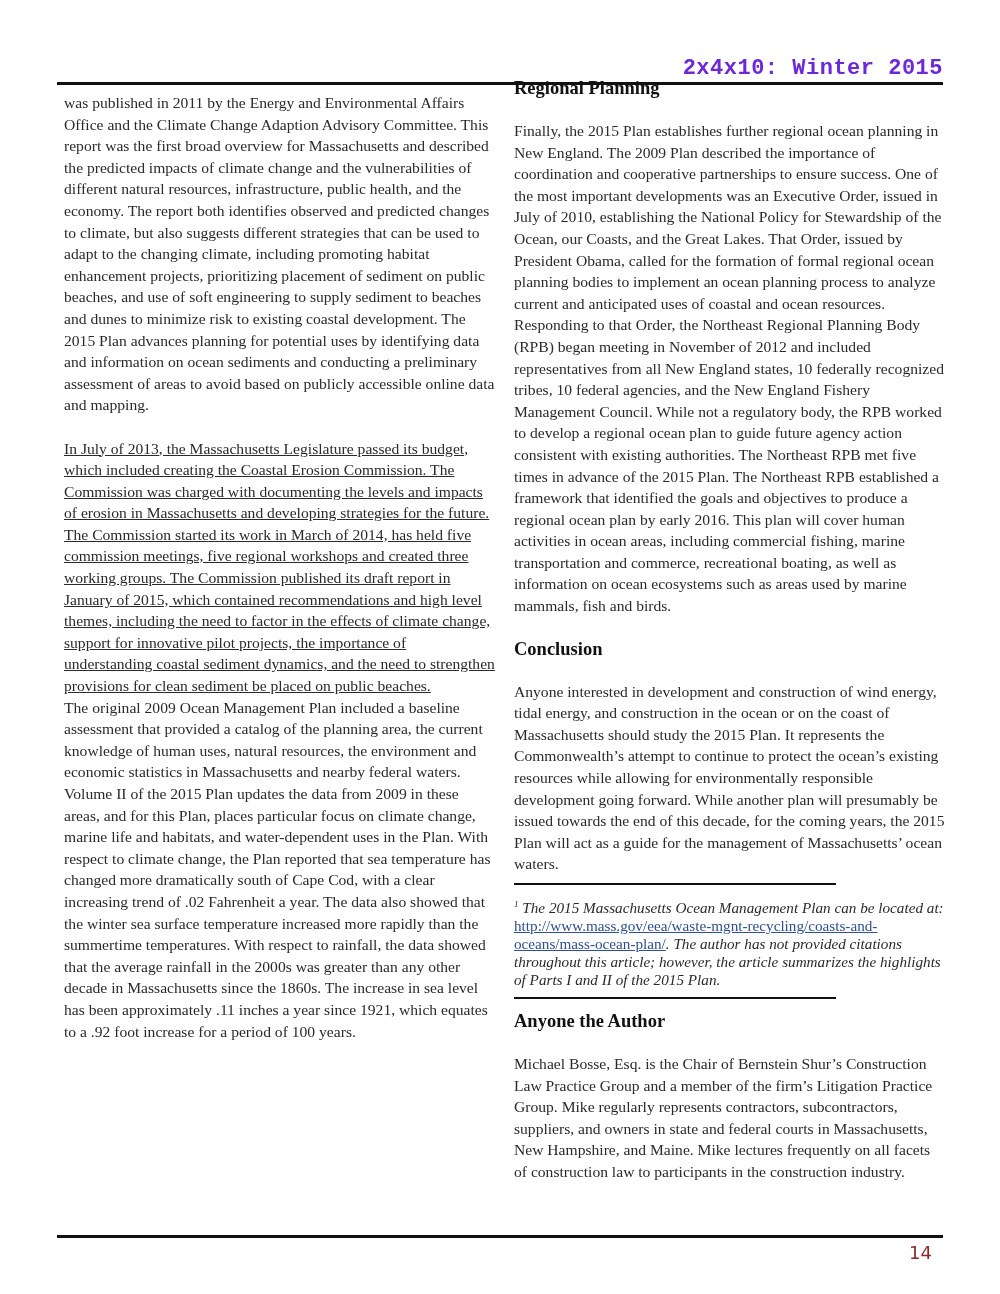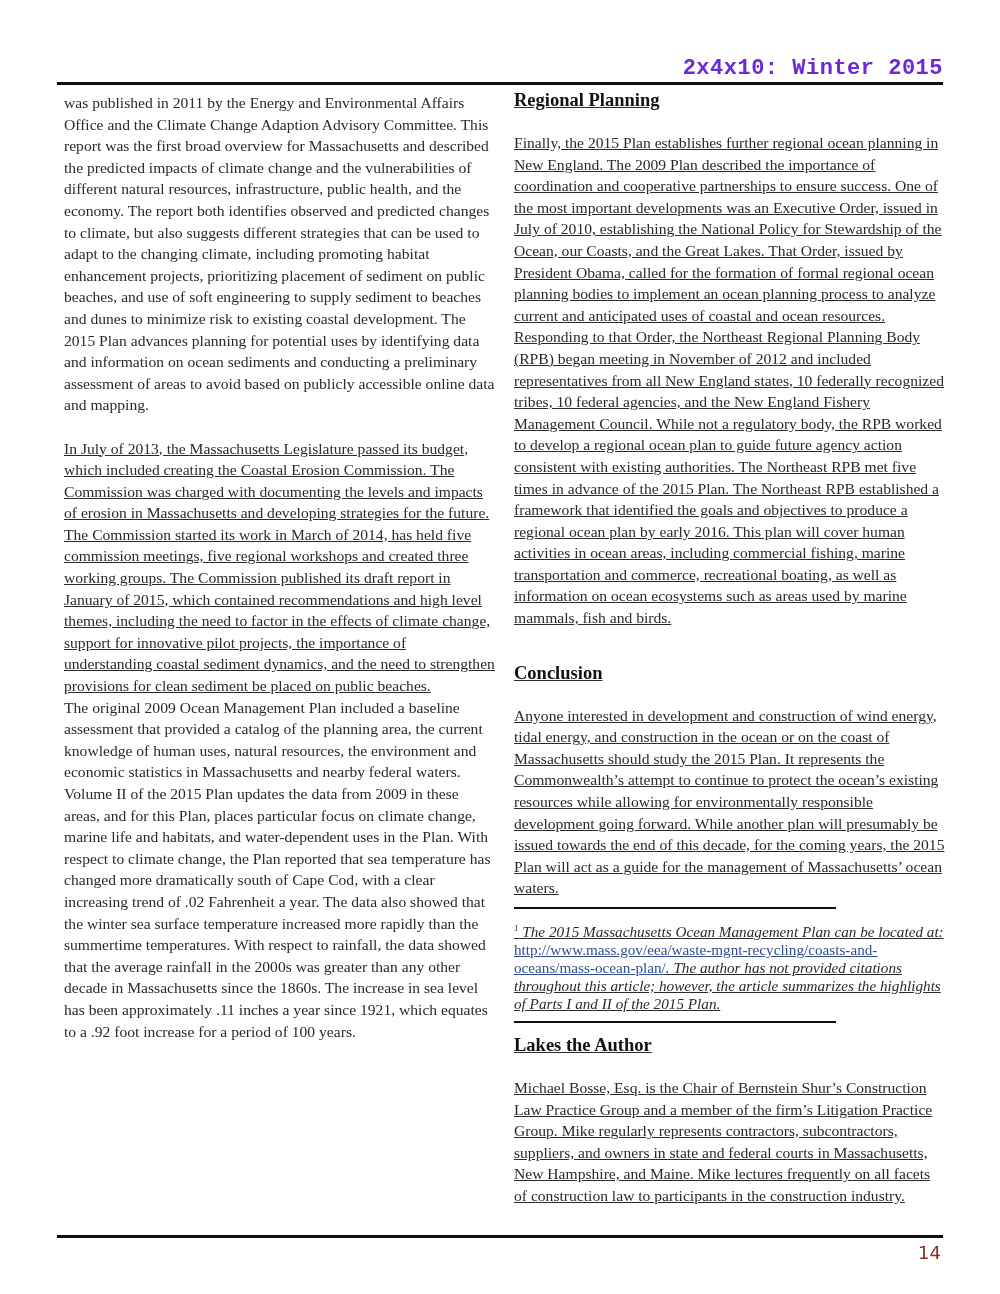--- a/index.html
+++ b/index.html
@@ -12,35 +12,35 @@
       font-family: Liberation Mono, monospace; font-weight: bold;
       font-size: 22px; letter-spacing: 0.5px; color: #6d28d9;
     }
     .rule-top {
       position: absolute; left: 57px; top: 82px; width: 886px; height: 3px; background: #111;
     }
     .rule-bottom {
       position: absolute; left: 57px; top: 1235px; width: 886px; height: 3px; background: #111;
     }
     .page-number {
-      position: absolute; right: 59px; top: 1242px;
+      position: absolute; right: 68px; top: 1242px;
       font-family: "DejaVu Sans", sans-serif; font-size: 18px; color: #8b2a2a;
     }
     .col {
       position: absolute; top: 92px; width: 432px;
       font-size: 15.6px; line-height: 21.6px;
     }
     .col-left { left: 64px; }
-    .col-right { left: 514px; top: 88px; text-decoration: underline; }
+    .col-right { left: 514px; top: 76px; }
     .col p { margin: 0; text-align: left; }
     .col p.gap { margin-top: 21.6px; text-decoration: underline; }
     .heading {
       font-weight: bold; font-size: 18.5px; color: #111; line-height: 24px; margin: 0;
     }
-    .h-space-top { margin-top: 32px; }
+    .h-space-top { margin-top: 20px; }
     .h-space-bottom { margin-bottom: 20px; }
     .footnote-rule {
       width: 322px; height: 2px; background: #111; margin: 8px 0 10px 0;
     }
     .footnote {
       font-style: italic; font-size: 15.2px; line-height: 18px; margin: 0;
     }
     .footnote sup { font-size: 9px; vertical-align: 6px; }
     .footnote a { color: #2f4f8f; font-style: normal; text-decoration: underline; }
   </style>
@@ -59,18 +59,18 @@
 <div class="col col-right">
   <h2 class="heading h-space-bottom">Regional Planning</h2>
   <p>Finally, the 2015 Plan establishes further regional ocean planning in New England. The 2009 Plan described the importance of coordination and cooperative partnerships to ensure success. One of the most important developments was an Executive Order, issued in July of 2010, establishing the National Policy for Stewardship of the Ocean, our Coasts, and the Great Lakes.  That Order, issued by President Obama, called for the formation of formal regional ocean planning bodies to implement an ocean planning process to analyze current and anticipated uses of coastal and ocean resources.  Responding to that Order, the Northeast Regional Planning Body (RPB) began meeting in November of 2012 and included representatives from all New England states, 10 federally recognized tribes, 10 federal agencies, and the New England Fishery Management Council. While not a regulatory body, the RPB worked to develop a regional ocean plan to guide future agency action consistent with existing authorities.  The Northeast RPB met five times in advance of the 2015 Plan.  The Northeast RPB established a framework that identified the goals and objectives to produce a regional ocean plan by early 2016. This plan will cover human activities in ocean areas, including commercial fishing, marine transportation and commerce, recreational boating, as well as information on ocean ecosystems such as areas used by marine mammals, fish and birds.</p>
   <h2 class="heading h-space-top h-space-bottom">Conclusion</h2>
   <p>Anyone interested in development and construction of wind energy, tidal energy, and construction in the ocean or on the coast of Massachusetts should study the 2015 Plan.  It represents the Commonwealth’s attempt to continue to protect the ocean’s existing resources while allowing for environmentally responsible development going forward.  While another plan will presumably be issued towards the end of this decade, for the coming years, the 2015 Plan will act as a guide for the management of Massachusetts’ ocean waters.</p>
   <div class="footnote-rule"></div>
   <p class="footnote">
     <sup>1</sup><span> The 2015 Massachusetts Ocean Management Plan can be located at: </span><a>http://www.mass.gov/eea/waste-mgnt-recycling/coasts-and-oceans/mass-ocean-plan/</a><span>. The author has not provided citations throughout this article; however, the article summarizes the highlights of Parts I and II of the 2015 Plan.</span>
   </p>
   <div class="footnote-rule"></div>
-  <h2 class="heading h-space-bottom">Lakes the Author</h2>
+  <h2 class="heading h-space-bottom">Anyone the Author</h2>
   <p>Michael Bosse, Esq. is the Chair of Bernstein Shur’s Construction Law Practice Group and a member of the firm’s Litigation Practice Group.  Mike regularly represents contractors, subcontractors, suppliers, and owners in state and federal courts in Massachusetts, New Hampshire, and Maine.  Mike lectures frequently on all facets of construction law to participants in the construction industry.</p>
 </div>
 
 <div class="rule-bottom"></div>
 <div class="page-number">14</div>
 
 </body></html>

